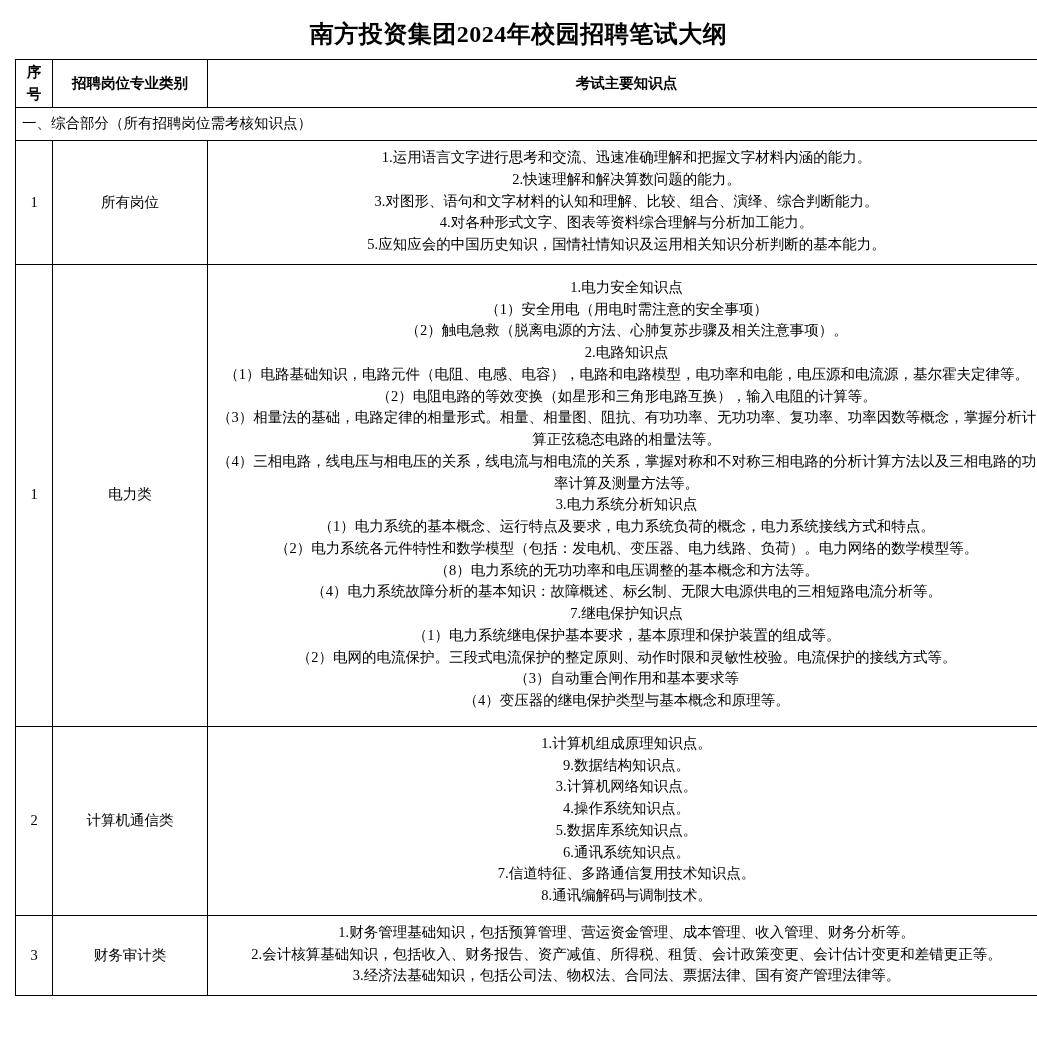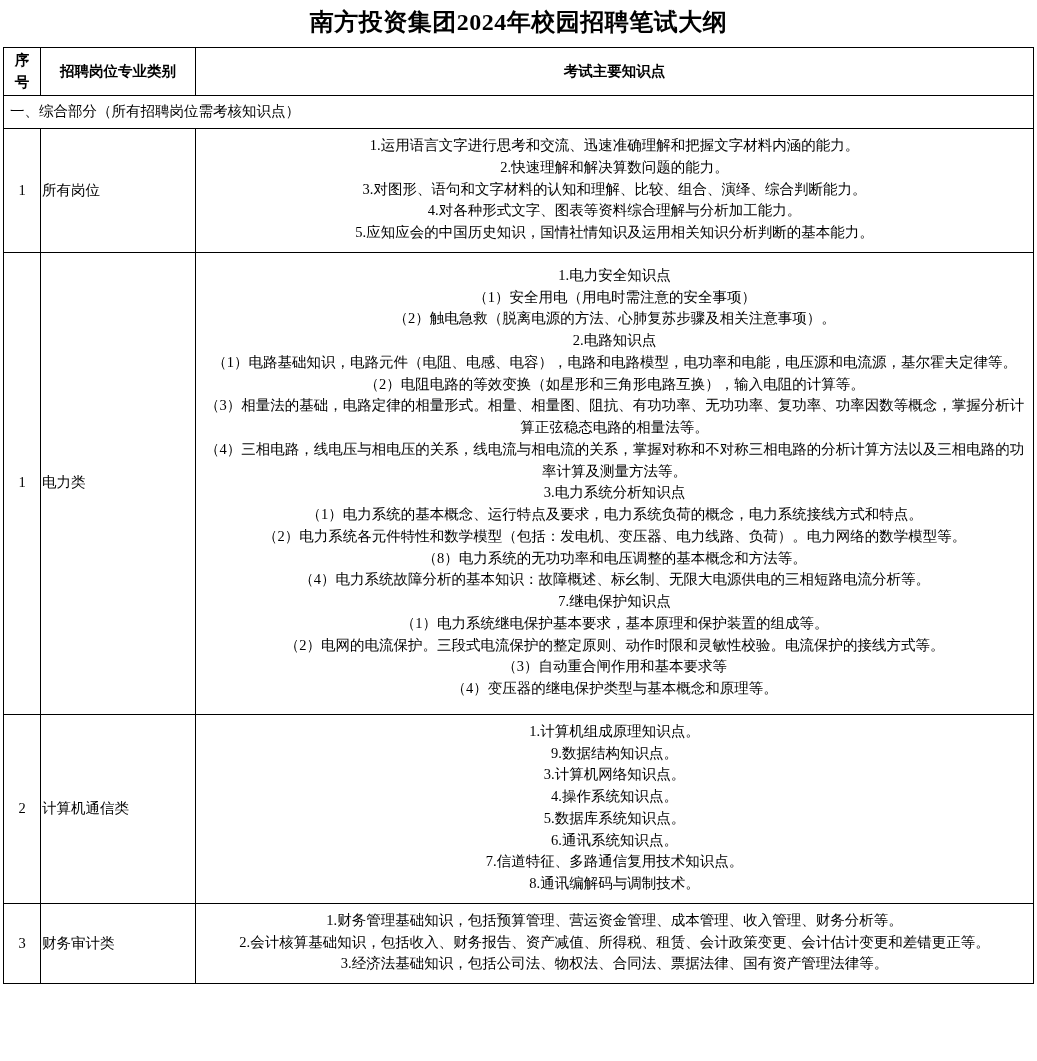--- a/index.html
+++ b/index.html
@@ -8,21 +8,21 @@
     background: #ffffff;
   }
   body {
     width: 1037px;
     font-family: "Liberation Serif", "DejaVu Serif", serif;
     color: #000000;
   }
   .page {
     width: 1037px;
     box-sizing: border-box;
-    padding: 0;
+    padding: 12px;
   }
   .doc-title {
     text-align: center;
     font-size: 24px;
     font-weight: bold;
     letter-spacing: 0.5px;
     padding: 8px 0 10px 0;
     line-height: 1.2;
   }
   table.outline {
@@ -47,20 +47,21 @@
     font-size: 14.5px;
     height: 36px;
     padding: 2px 4px;
   }
   td.no {
     text-align: center;
     vertical-align: middle;
     font-size: 14.5px;
   }
   td.cat {
+    text-align: center;
     vertical-align: middle;
     font-size: 14.5px;
   }
   td.points {
     text-align: center;
     vertical-align: top;
     padding: 6px 8px 8px 8px;
   }
   td.points .ln {
     display: block;

